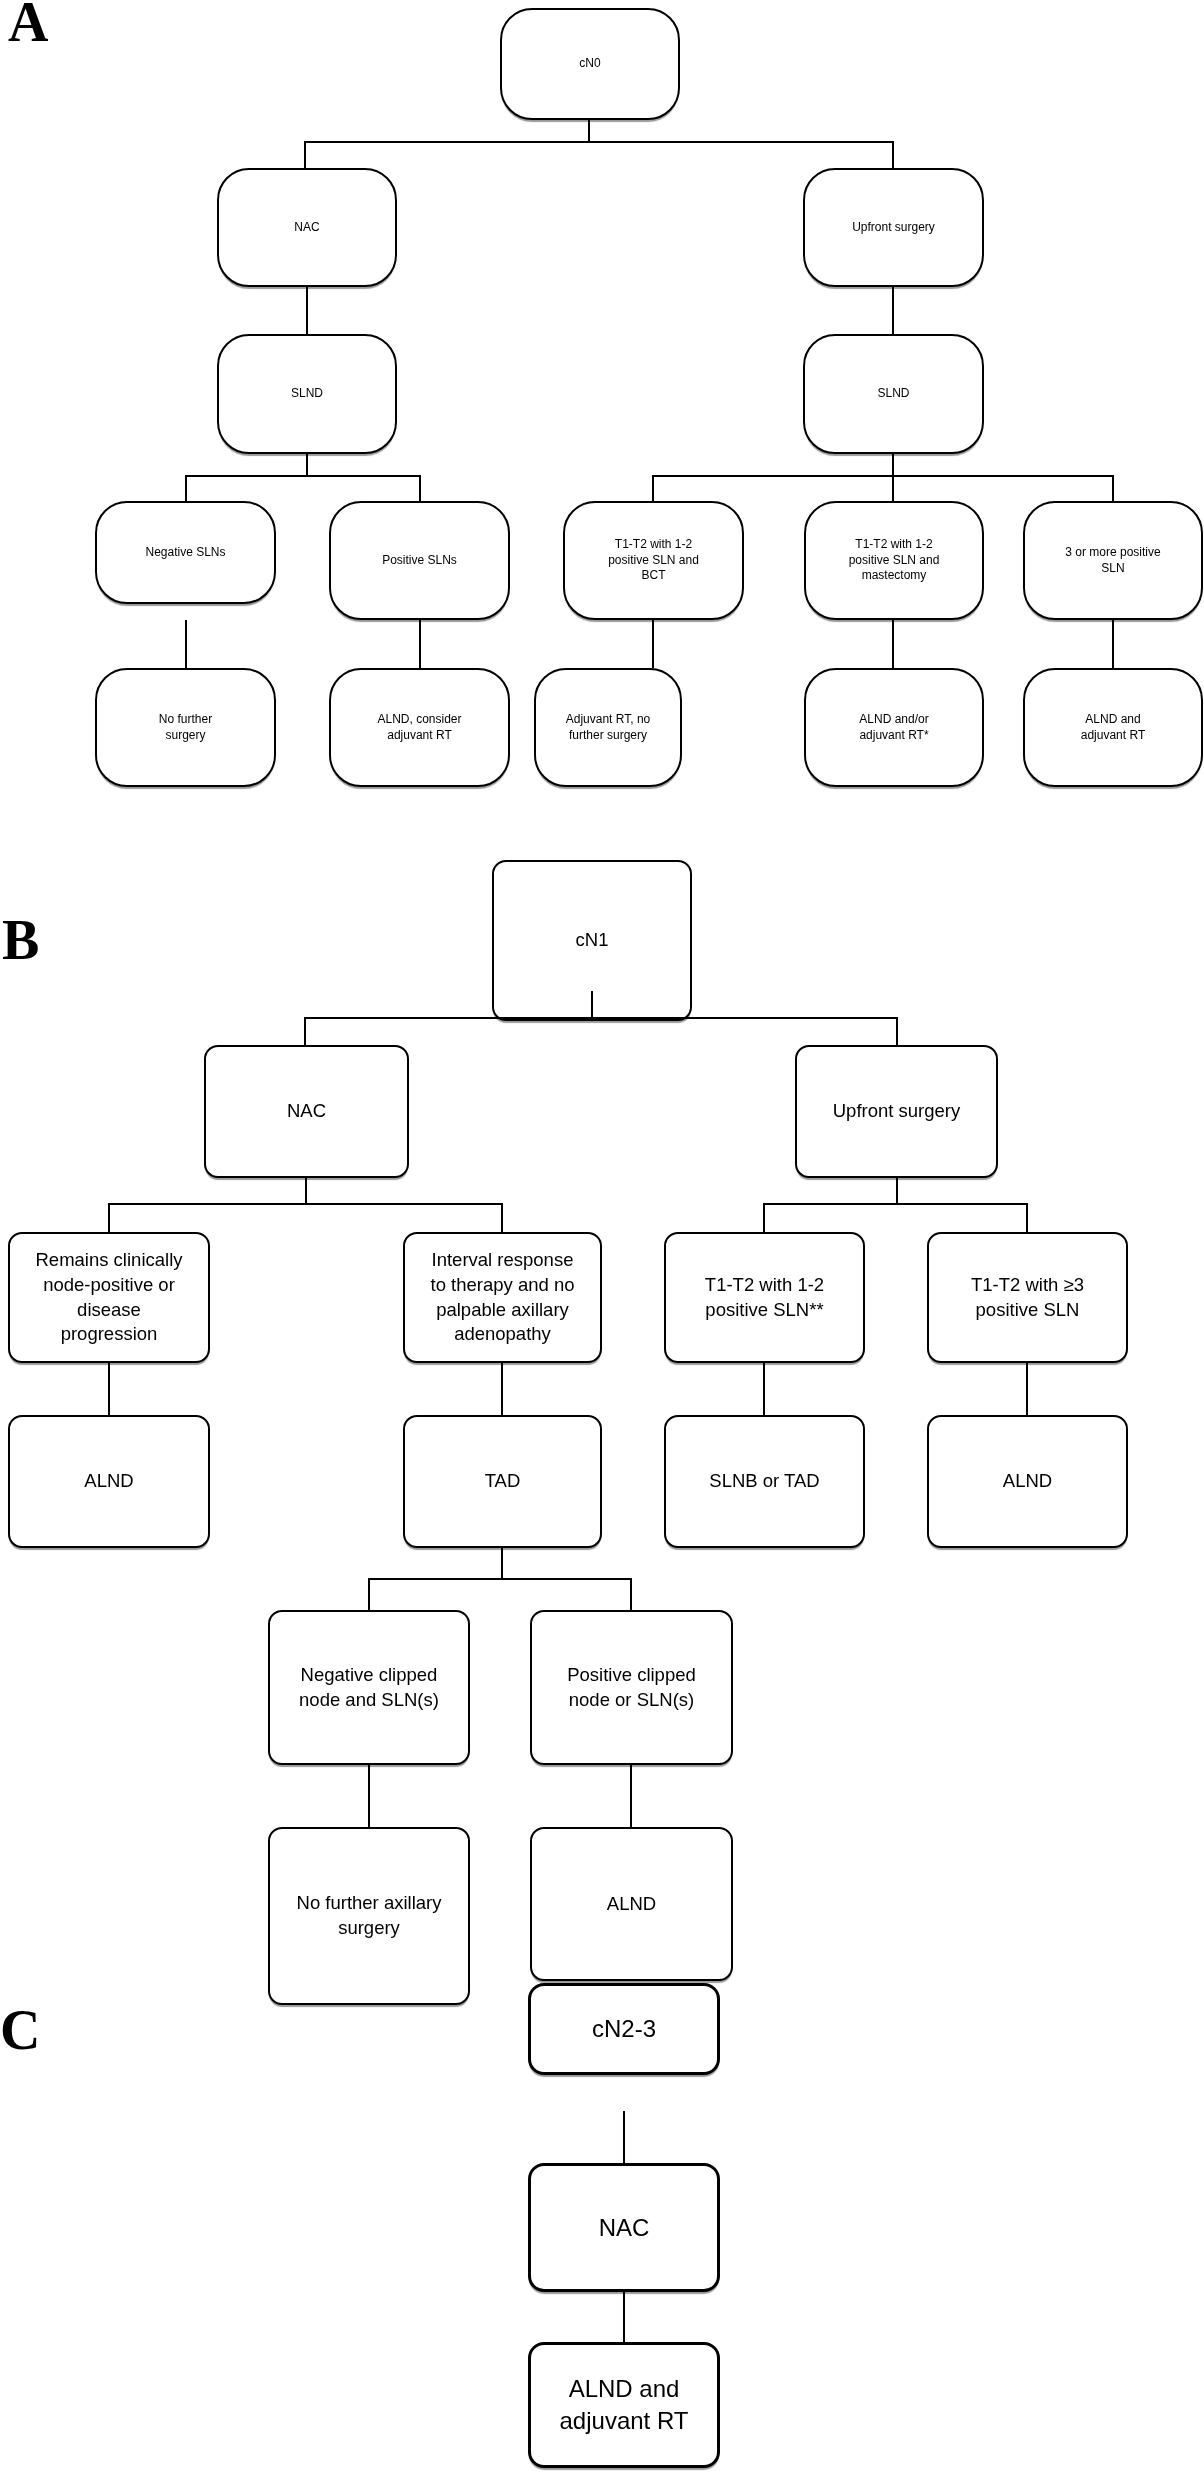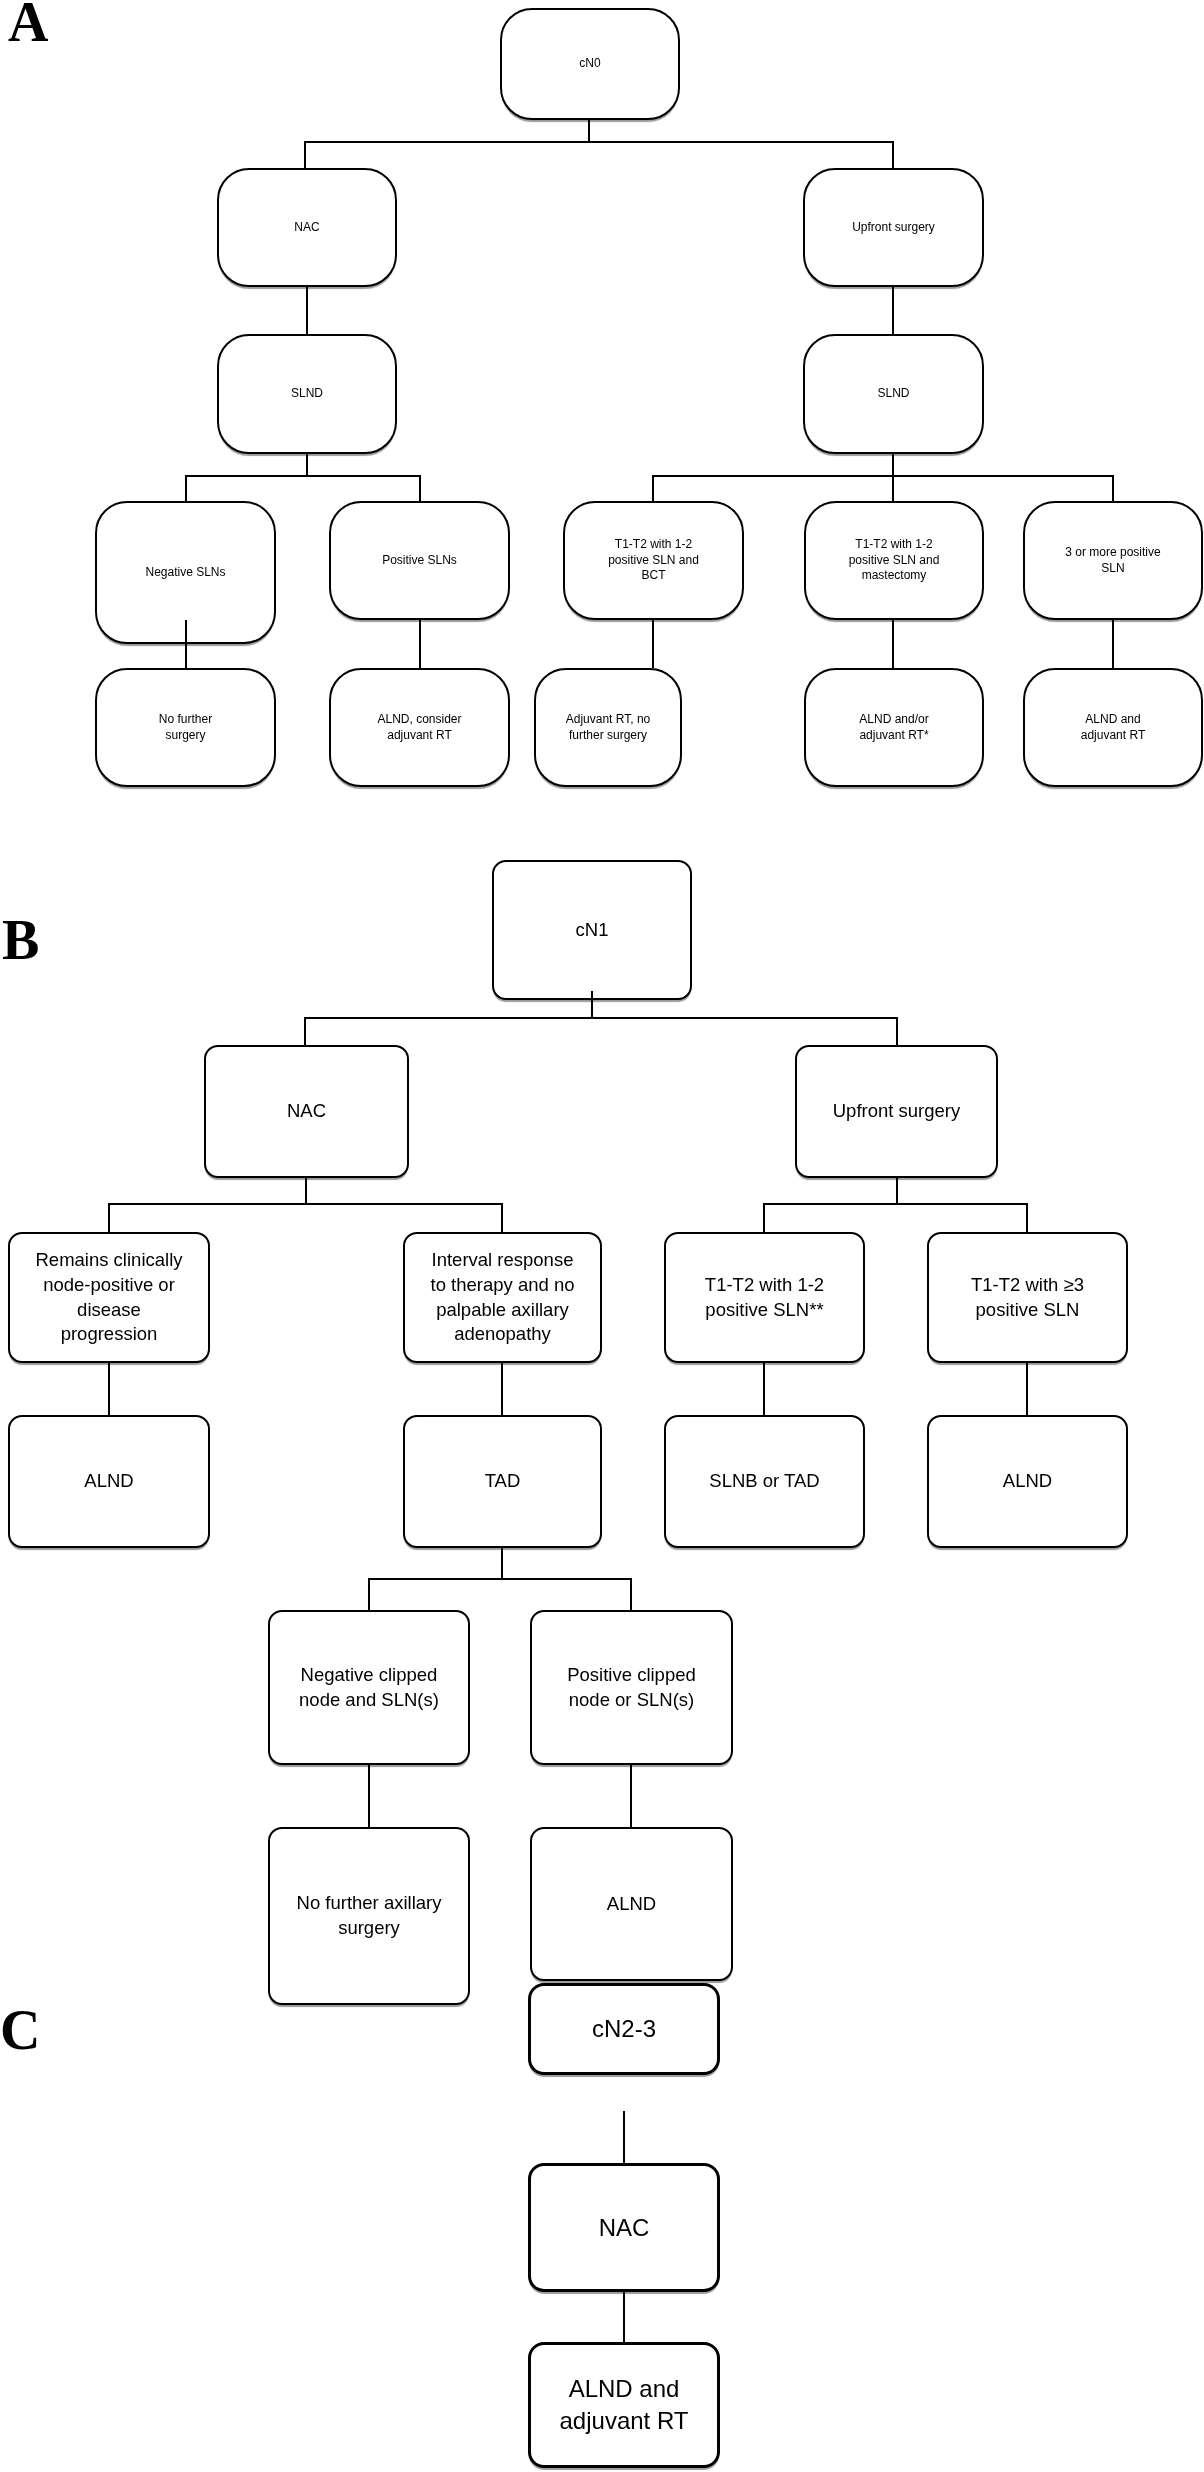--- a/index.html
+++ b/index.html
@@ -30,21 +30,21 @@
 
   <div class="panel-label" style="left:8px;top:-6px;">A</div>
   <div class="panel-label" style="left:2px;top:912px;">B</div>
   <div class="panel-label" style="left:0px;top:2002px;">C</div>
 
   <div class="node fA" style="left:500px;top:8px;width:180px;height:112px;">cN0</div>
   <div class="node fA" style="left:217px;top:168px;width:180px;height:119px;">NAC</div>
   <div class="node fA" style="left:803px;top:168px;width:181px;height:119px;">Upfront surgery</div>
   <div class="node fA" style="left:217px;top:334px;width:180px;height:120px;">SLND</div>
   <div class="node fA" style="left:803px;top:334px;width:181px;height:120px;">SLND</div>
-  <div class="node fA" style="left:95px;top:501px;width:181px;height:143px;">Negative SLNs</div>
+  <div class="node fA" style="left:95px;top:501px;width:181px;height:103px;">Negative SLNs</div>
   <div class="node fA" style="left:329px;top:501px;width:181px;height:119px;">Positive SLNs</div>
   <div class="node fA" style="left:563px;top:501px;width:181px;height:119px;">T1-T2 with 1-2
 positive SLN and
 BCT</div>
   <div class="node fA" style="left:804px;top:501px;width:180px;height:119px;">T1-T2 with 1-2
 positive SLN and
 mastectomy</div>
   <div class="node fA" style="left:1023px;top:501px;width:180px;height:119px;">3 or more positive
 SLN</div>
   <div class="node fA" style="left:95px;top:668px;width:181px;height:119px;">No further
@@ -71,21 +71,21 @@
   <div class="ln" style="left:892px;top:454px;width:2px;height:47px;"></div>
   <div class="ln" style="left:652px;top:475px;width:462px;height:2px;"></div>
   <div class="ln" style="left:652px;top:475px;width:2px;height:26px;"></div>
   <div class="ln" style="left:1112px;top:475px;width:2px;height:26px;"></div>
   <div class="ln" style="left:185px;top:620px;width:2px;height:48px;"></div>
   <div class="ln" style="left:419px;top:620px;width:2px;height:48px;"></div>
   <div class="ln" style="left:652px;top:620px;width:2px;height:48px;"></div>
   <div class="ln" style="left:892px;top:620px;width:2px;height:48px;"></div>
   <div class="ln" style="left:1112px;top:620px;width:2px;height:48px;"></div>
 
-  <div class="node fB" style="left:492px;top:860px;width:200px;height:140px;">cN1</div>
+  <div class="node fB" style="left:492px;top:860px;width:200px;height:161px;">cN1</div>
   <div class="node fB" style="left:204px;top:1045px;width:205px;height:133px;">NAC</div>
   <div class="node fB" style="left:795px;top:1045px;width:203px;height:133px;">Upfront surgery</div>
   <div class="node fB" style="left:8px;top:1232px;width:202px;height:131px;">Remains clinically
 node-positive or
 disease
 progression</div>
   <div class="node fB" style="left:403px;top:1232px;width:199px;height:131px;">Interval response
 to therapy and no
 palpable axillary
 adenopathy</div>

